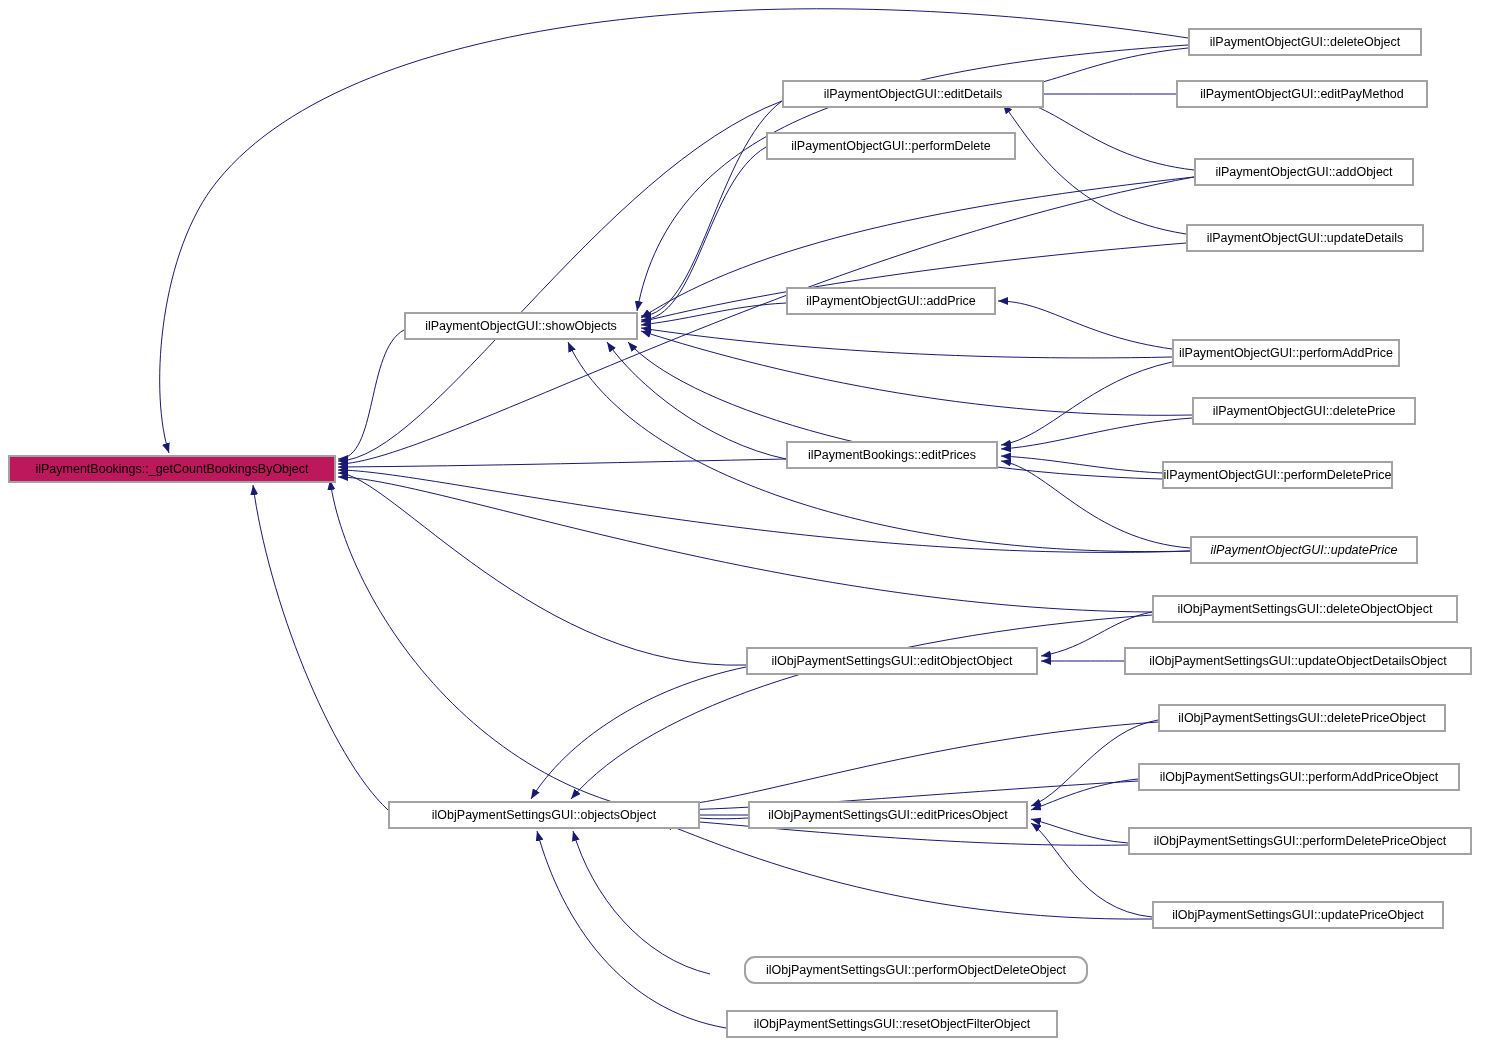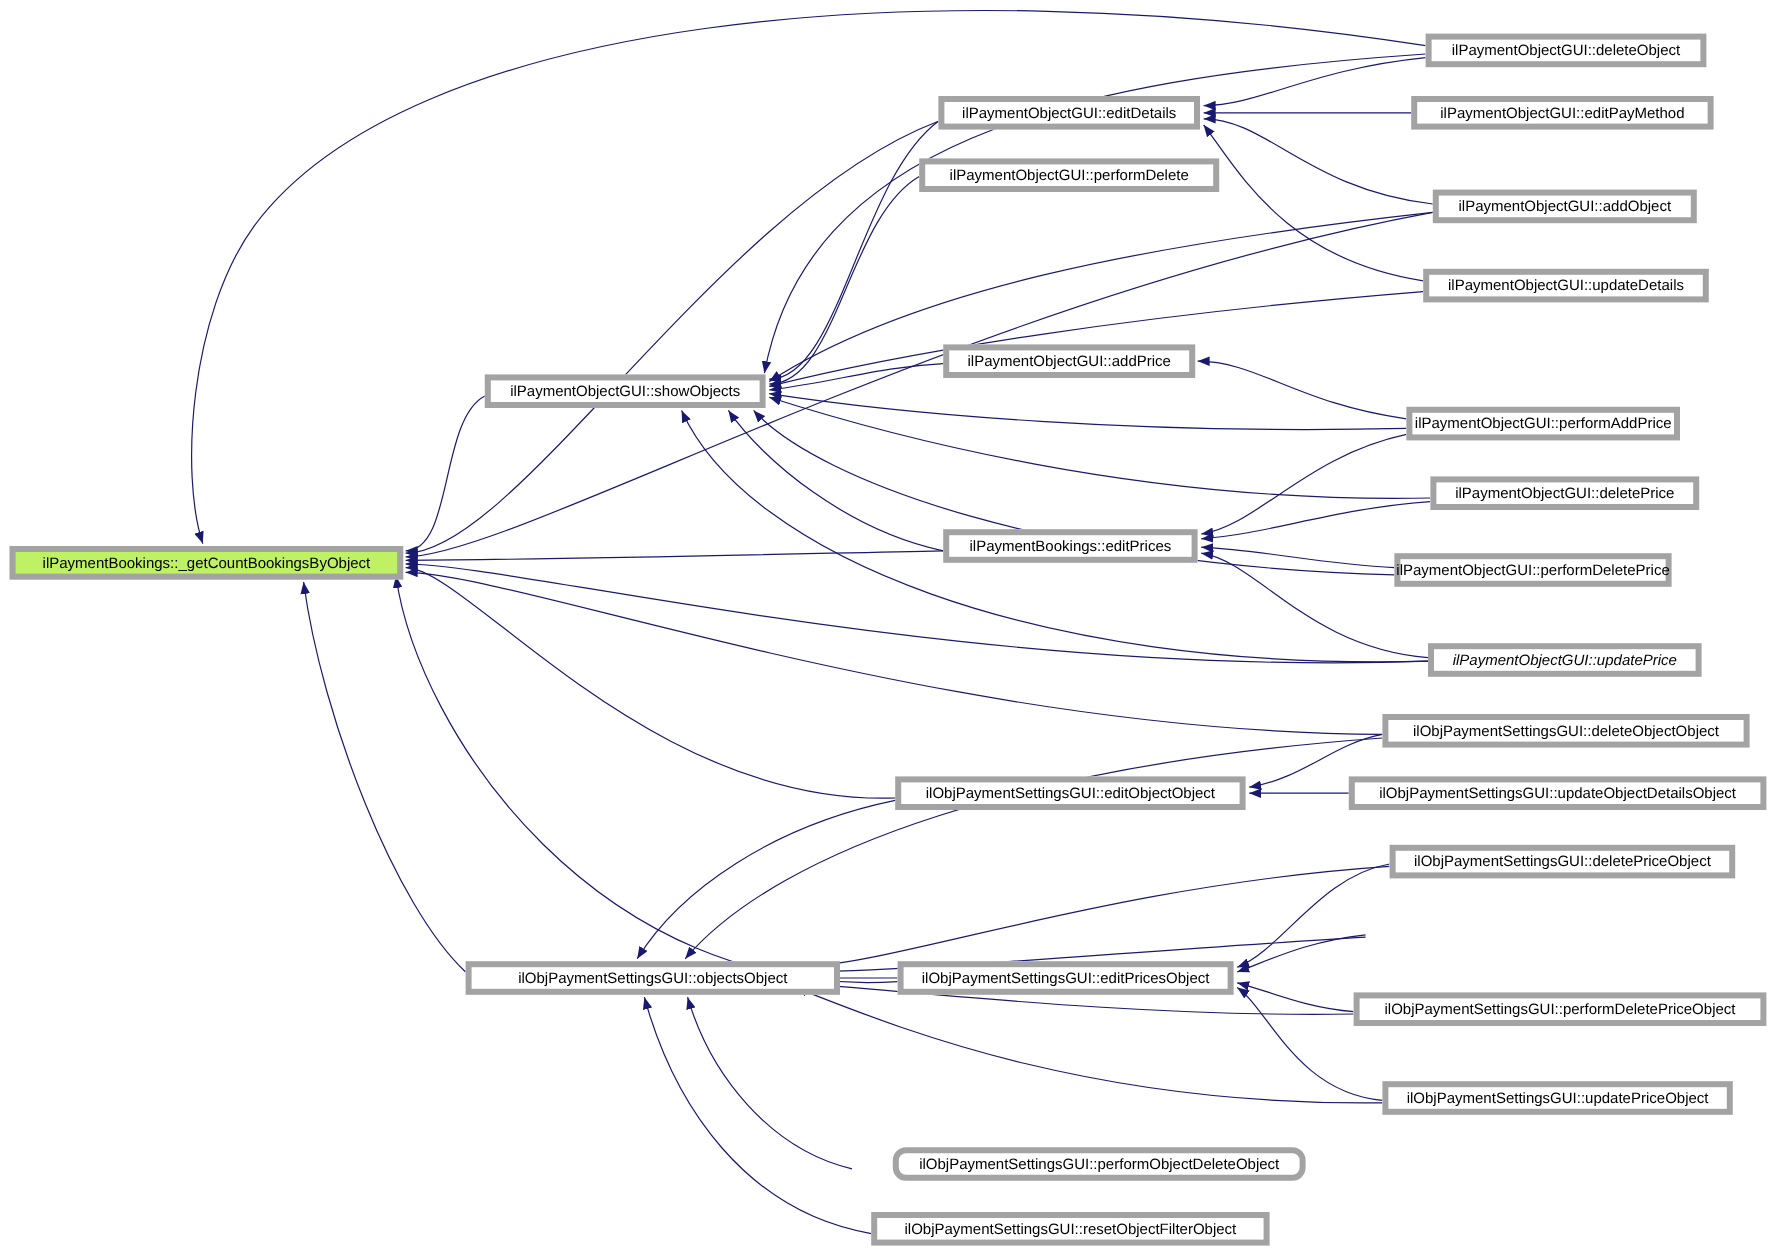--- a/index.html
+++ b/index.html
@@ -1,27 +1,27 @@
 <!DOCTYPE html>
 <html><head>
 <meta charset="utf-8">
 <style>
   html,body{margin:0;padding:0;background:#ffffff;}
   #canvas{position:relative;width:1488px;height:1044px;background:#ffffff;overflow:hidden;
           font-family:"Liberation Sans", sans-serif;}
   #edges{position:absolute;left:0;top:0;width:1488px;height:1044px;}
   .edge{fill:none;stroke:#191970;stroke-width:1;}
-  .node{position:absolute;height:28px;box-sizing:border-box;border:5px solid #a3a3a3;
+  .node{position:absolute;height:28px;box-sizing:border-box;border:2px solid #a3a3a3;
         background:#ffffff;display:flex;align-items:center;justify-content:center;
         font-size:12.5px;color:#000;white-space:nowrap;cursor:pointer;z-index:2;}
-  .node.highlight{background:#bef264;cursor:default;}
+  .node.highlight{background:#be185d;cursor:default;}
   
   .n0{left:8px;top:455px;width:328px;}
   .n1{left:404px;top:312px;width:234px;}
-  .n2{left:782px;top:80px;width:218px;}
+  .n2{left:782px;top:80px;width:262px;}
   .n3{left:766px;top:132px;width:250px;}
   .n4{left:1188px;top:28px;width:234px;}
   .n5{left:1176px;top:80px;width:252px;}
   .n6{left:1194px;top:158px;width:220px;}
   .n7{left:1186px;top:224px;width:238px;}
   .n8{left:786px;top:287px;width:210px;}
   .n9{left:1172px;top:339px;width:228px;}
   .n10{left:1192px;top:397px;width:224px;}
   .n11{left:786px;top:441px;width:212px;}
   .n12{left:1162px;top:461px;width:231px;}
@@ -115,20 +115,21 @@
   <div class="node n8">ilPaymentObjectGUI::addPrice</div>
   <div class="node n9">ilPaymentObjectGUI::performAddPrice</div>
   <div class="node n10">ilPaymentObjectGUI::deletePrice</div>
   <div class="node n11">ilPaymentBookings::editPrices</div>
   <div class="node n12">ilPaymentObjectGUI::performDeletePrice</div>
   <div class="node n13">ilPaymentObjectGUI::updatePrice</div>
   <div class="node n14">ilObjPaymentSettingsGUI::deleteObjectObject</div>
   <div class="node n15">ilObjPaymentSettingsGUI::editObjectObject</div>
   <div class="node n16">ilObjPaymentSettingsGUI::updateObjectDetailsObject</div>
   <div class="node n17">ilObjPaymentSettingsGUI::deletePriceObject</div>
+  <div class="node n18">ilObjPaymentSettingsGUI::performAddPriceObject</div>
   <div class="node n19">ilObjPaymentSettingsGUI::objectsObject</div>
   <div class="node n20">ilObjPaymentSettingsGUI::editPricesObject</div>
   <div class="node n21">ilObjPaymentSettingsGUI::performDeletePriceObject</div>
   <div class="node n22">ilObjPaymentSettingsGUI::updatePriceObject</div>
   <div class="node n23">ilObjPaymentSettingsGUI::performObjectDeleteObject</div>
   <div class="node n24">ilObjPaymentSettingsGUI::resetObjectFilterObject</div>
 
 </div>
 
 </body></html>

